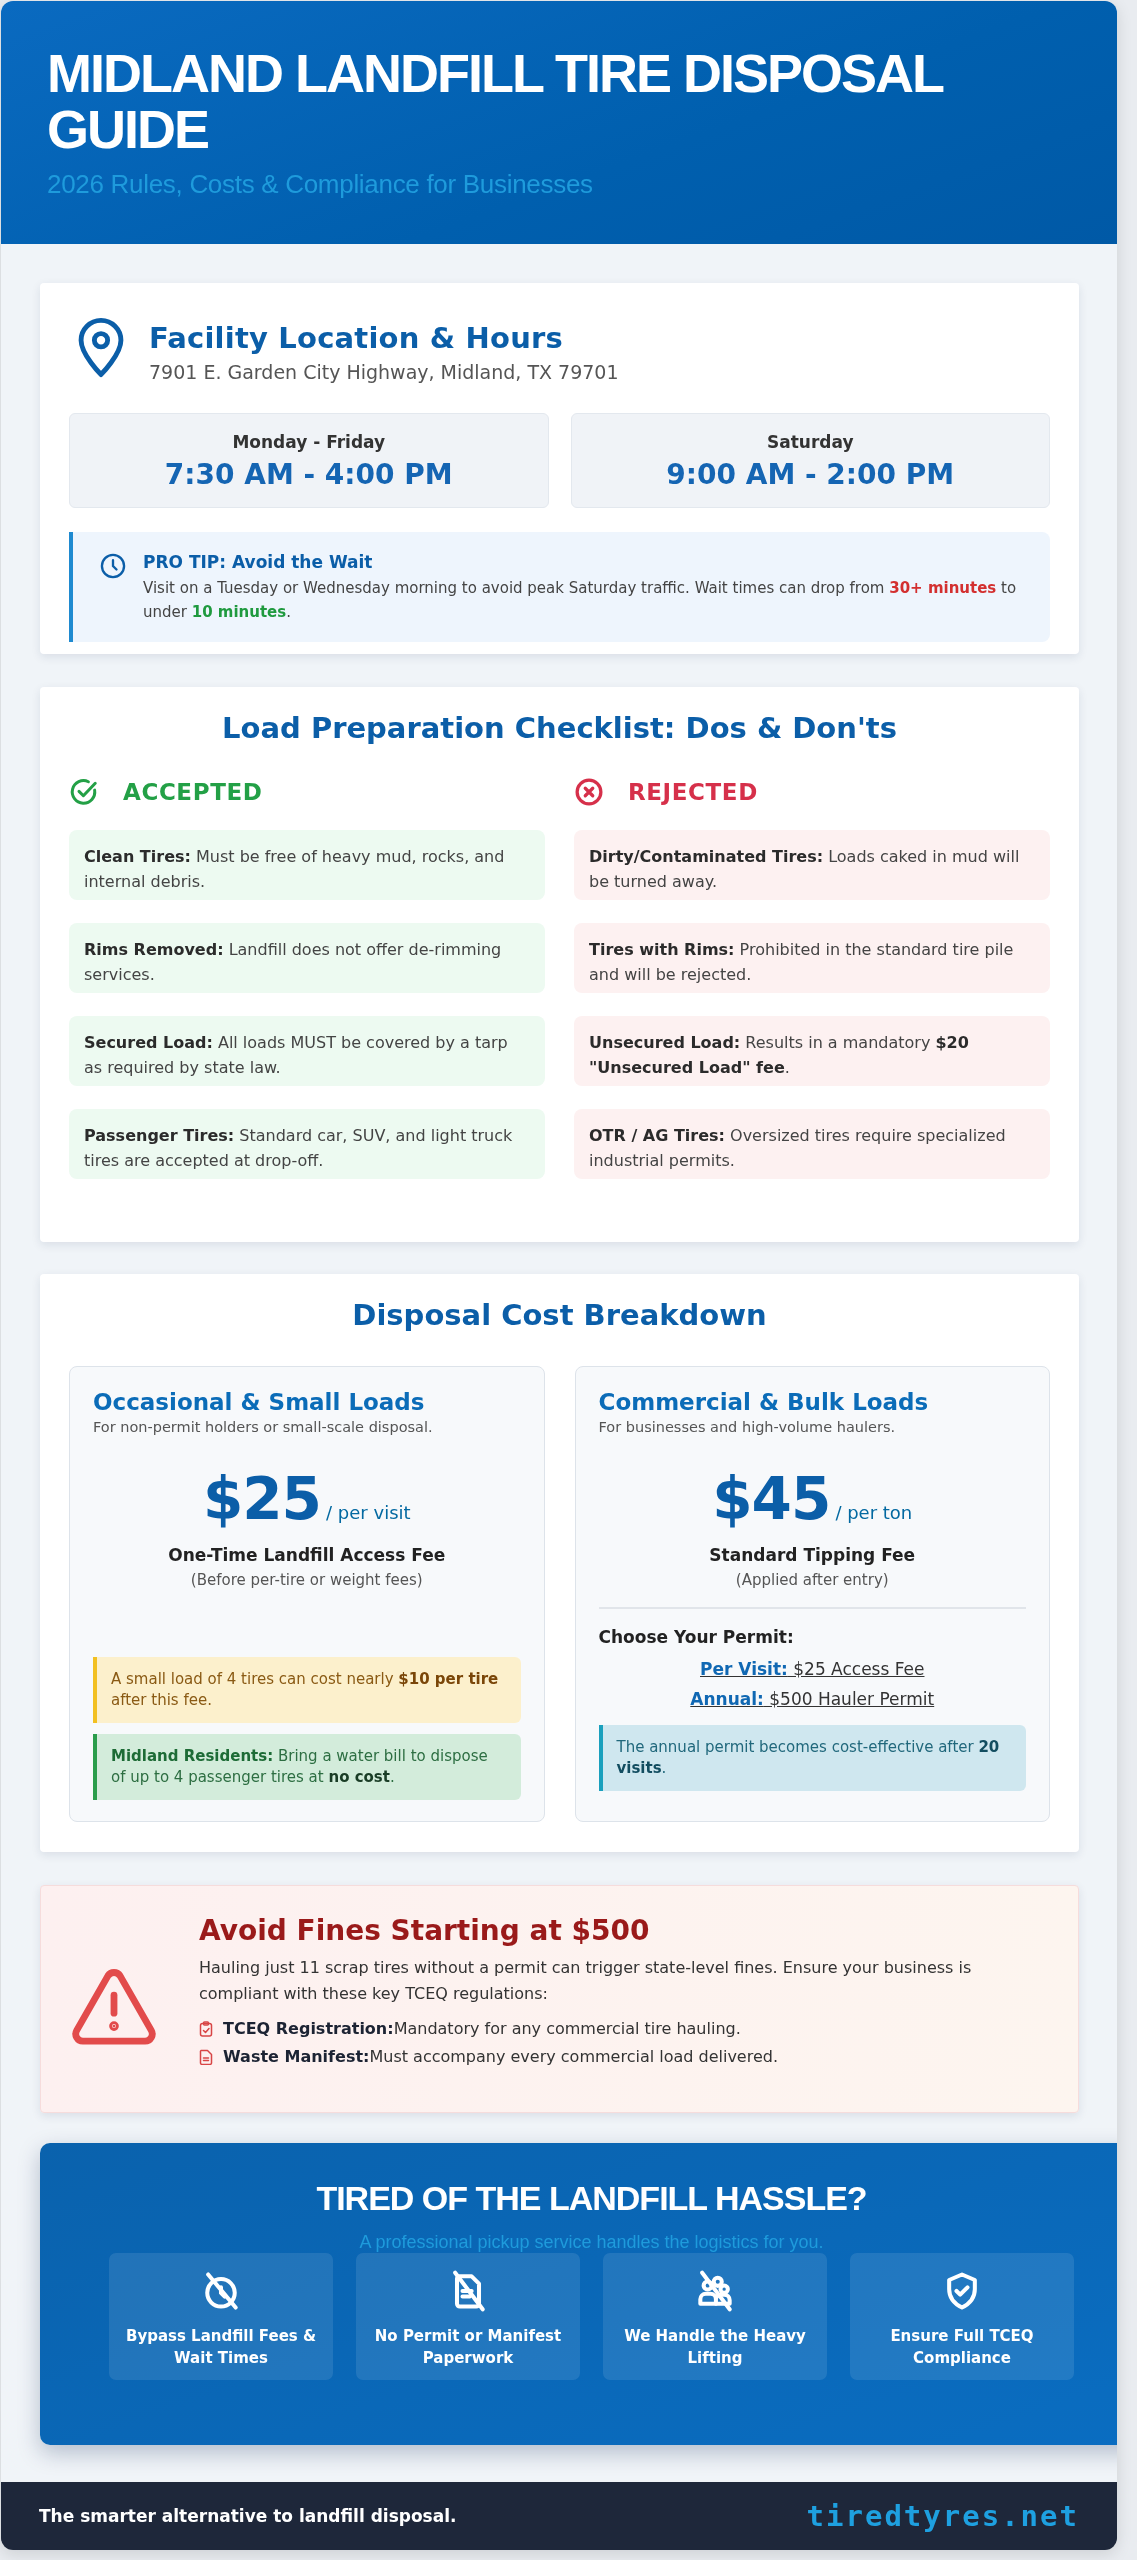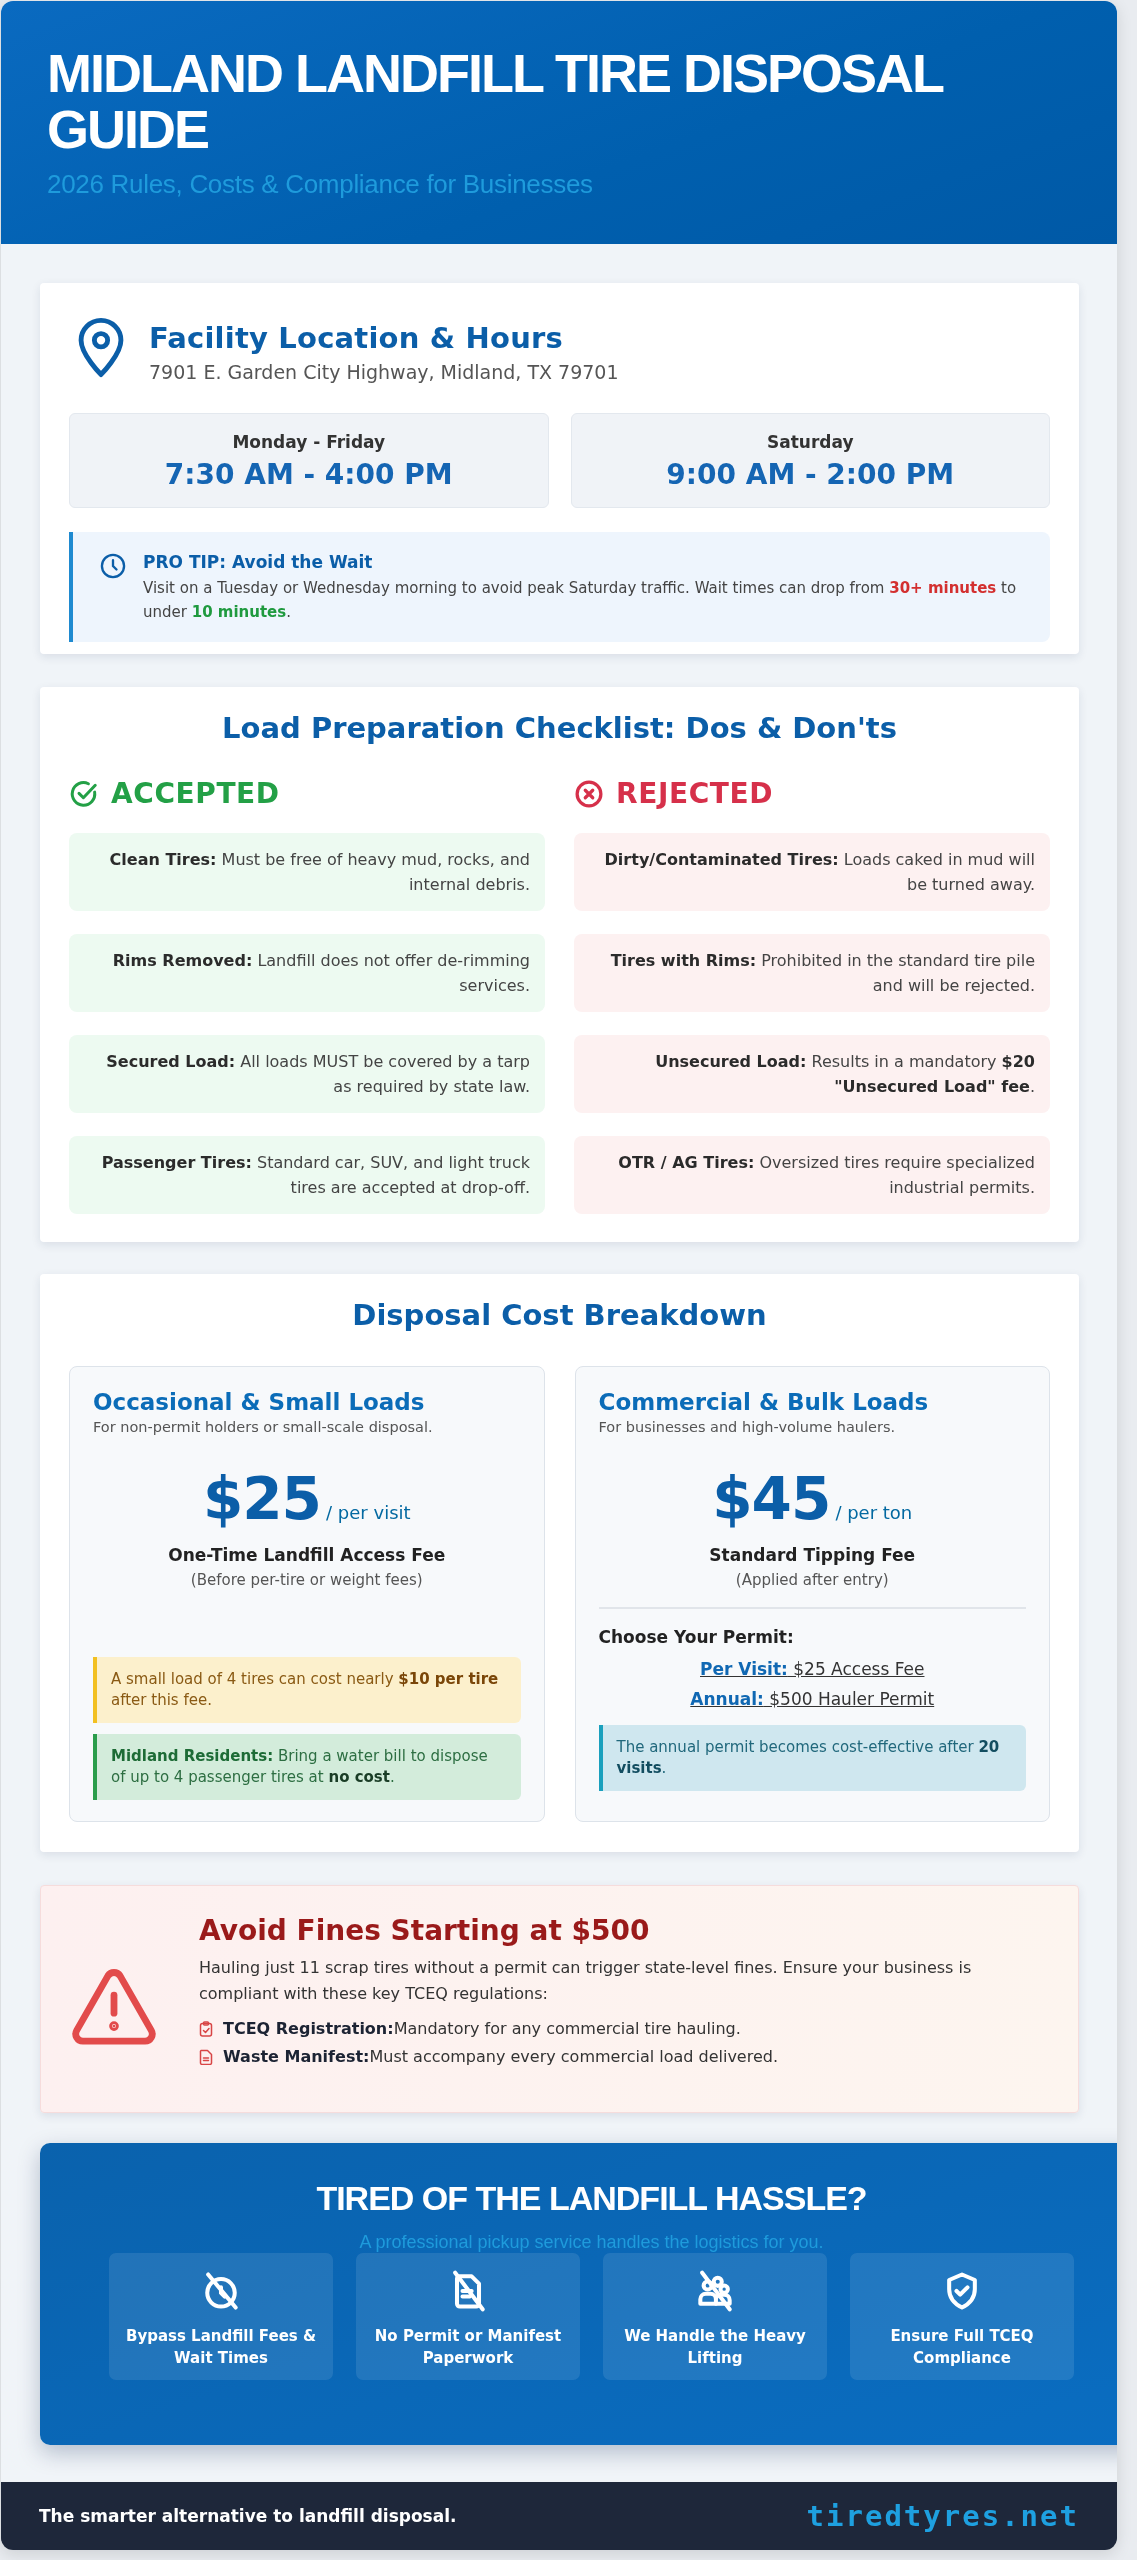--- a/index.html
+++ b/index.html
@@ -59,27 +59,27 @@
   .tip-body { margin-left: 16px; }
   .tip-title { color: #0b5ea8; font-size: 17px; font-weight: 700; }
   .tip-text { color: #444; font-size: 15px; line-height: 24px; margin-top: 4px; }
   .red-b { color: #d32f2f; font-weight: 700; }
   .green-b { color: #1f9a3f; font-weight: 700; }
 
   .card-check { top: 686px; height: 555px; padding: 24px 29px; }
   .sec-title { text-align: center; color: #0b5ea8; font-size: 29px; font-weight: 700; }
   .cols { display: flex; gap: 29px; margin-top: 32px; }
   .col { flex: 1; }
-  .col-head { display: flex; align-items: center; font-size: 28px; font-weight: 700; letter-spacing: 0.6px; }
+  .col-head { display: flex; align-items: center; font-size: 23px; font-weight: 700; letter-spacing: 0.6px; gap: 12px; }
   .col-head svg { width: 30px; height: 30px; margin-right: 12px; }
   .acc { color: #23a046; }
   .rej { color: #d6304a; }
   .item {
-    border-radius: 8px; height: 78px; padding: 14px 15px; margin-top: 23px;
-    font-size: 16px; line-height: 25px; color: #444; text-align: right;
+    border-radius: 8px; height: 70px; padding: 14px 15px; margin-top: 23px;
+    font-size: 16px; line-height: 25px; color: #444;
   }
   .col .item:first-of-type { margin-top: 21px; }
   .item b { color: #2b2b2b; }
   .item.g { background: #edfaf1; }
   .item.r { background: #fdf1f1; }
 
   .card-cost { top: 1273px; height: 578px; padding: 24px 29px; }
   .cost-cols { display: flex; gap: 30px; margin-top: 34px; }
   .cost-box {
     flex: 1; background: #f7f9fb; border: 1px solid #dde3ea; border-radius: 8px;

